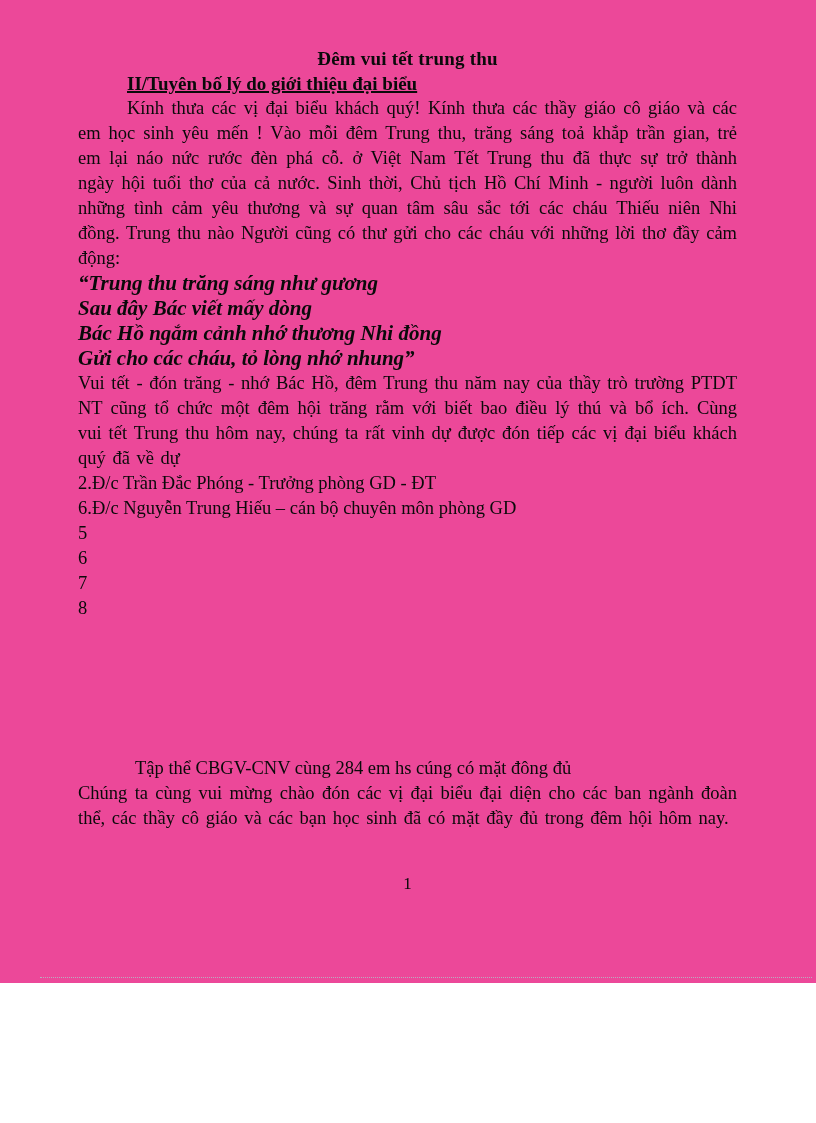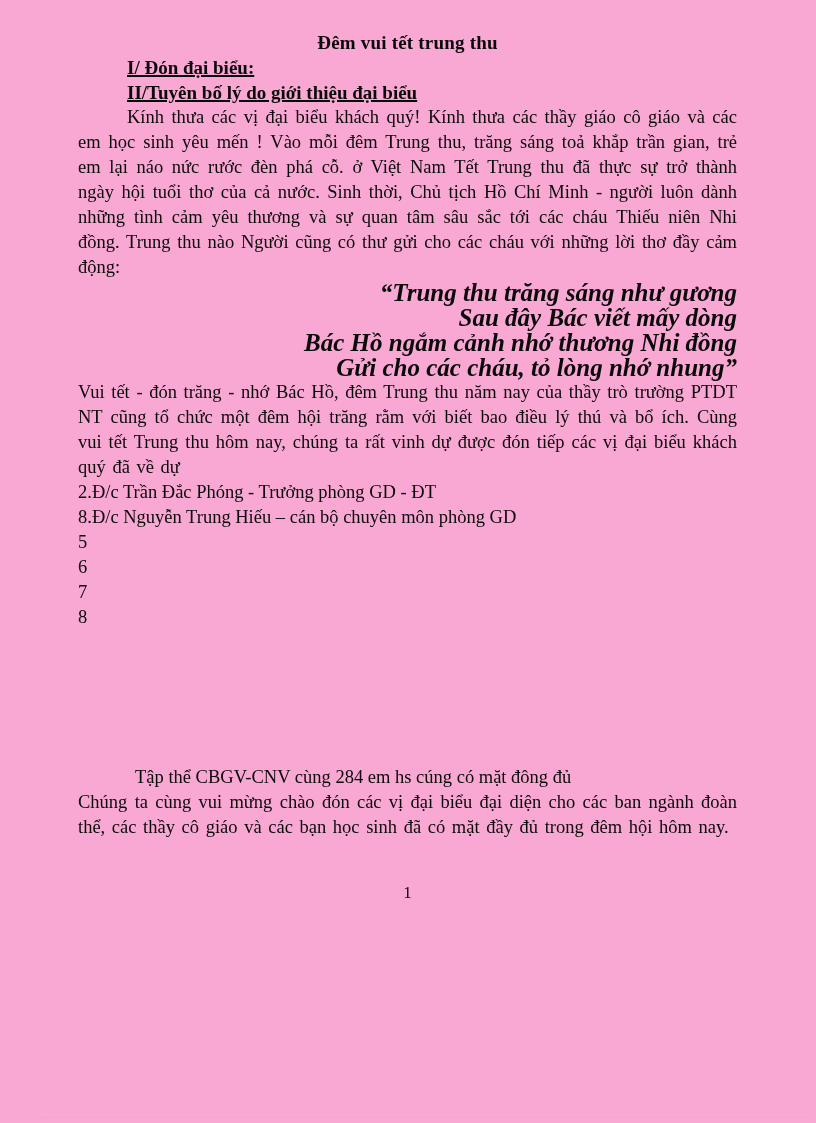--- a/index.html
+++ b/index.html
@@ -3,28 +3,28 @@
 <meta charset="utf-8">
 <style>
   html, body {
     margin: 0;
     padding: 0;
     background: #ffffff;
   }
   .page {
     position: relative;
     width: 816px;
-    height: 1123px;
+    height: 983px;
     margin: 0 auto;
-    background: #f9a8d4;
+    background: #ec4899;
     overflow: hidden;
     font-family: "Liberation Serif", "DejaVu Serif", serif;
     color: #0a0a0a;
     box-sizing: border-box;
-    padding: 30px 79px 0 78px;
+    padding: 46px 79px 0 78px;
   }
   .doc-title {
     text-align: center;
     font-weight: bold;
     font-size: 19px;
     line-height: 25px;
     letter-spacing: 0.2px;
   }
   .section-heading {
     font-weight: bold;
@@ -37,24 +37,24 @@
     text-decoration-thickness: 1.5px;
   }
   .para {
     font-size: 18.5px;
     line-height: 25px;
     text-align: justify;
     word-spacing: 2px;
   }
   .para.first-indent { text-indent: 49px; }
   .poem-line {
-    text-align: right;
+    text-align: left;
     font-weight: bold;
     font-style: italic;
-    font-size: 25px;
+    font-size: 21px;
     line-height: 25px;
   }
   .list-line {
     font-size: 18.5px;
     line-height: 25px;
   }
   .gap-block { height: 135px; }
   .closing-lead {
     font-size: 18.5px;
     line-height: 25px;
@@ -76,36 +76,35 @@
     opacity: 0.8;
   }
 </style>
 </head>
 <body>
 
 <div class="page">
 
   <div class="doc-title">Đêm vui tết trung  thu</div>
 
-  <div class="section-heading"><span>I/ Đón đại biểu:</span></div>
 
 
   <div class="section-heading"><span>II/Tuyên  bố lý do giới thiệu đại biểu</span></div>
 
   <div class="para first-indent">Kính thưa các vị đại biểu khách quý! Kính thưa các thầy giáo cô giáo và các em  học sinh yêu mến ! Vào mỗi đêm Trung thu, trăng sáng toả khắp trần gian, trẻ em lại náo nức rước đèn phá cỗ. ở Việt Nam Tết Trung thu đã thực sự trở thành ngày  hội tuổi thơ của cả nước. Sinh thời, Chủ tịch Hồ Chí Minh - người luôn dành những tình cảm yêu thương và sự quan tâm sâu sắc tới các cháu Thiếu niên Nhi đồng. Trung thu nào Người  cũng có thư gửi cho các cháu với những lời thơ đầy cảm động:</div>
 
   <div class="poem-line">“Trung thu trăng sáng như gương</div>
   <div class="poem-line">Sau đây Bác viết mấy dòng</div>
   <div class="poem-line">Bác Hồ ngắm cảnh nhớ thương Nhi đồng</div>
   <div class="poem-line">Gửi cho các cháu, tỏ lòng nhớ nhung”</div>
 
   <div class="para">Vui tết - đón trăng - nhớ Bác Hồ, đêm Trung thu năm nay của thầy trò trường PTDT NT cũng tổ chức một đêm hội trăng rằm với biết bao điều lý thú và bổ ích. Cùng vui tết Trung thu hôm nay, chúng ta rất vinh dự được đón tiếp các vị đại biểu khách  quý đã về dự</div>
 
   <div class="list-line">2.Đ/c Trần Đắc Phóng - Trưởng phòng GD - ĐT</div>
-  <div class="list-line">8.Đ/c Nguyễn Trung Hiếu – cán bộ chuyên  môn phòng GD</div>
+  <div class="list-line">6.Đ/c Nguyễn Trung Hiếu – cán bộ chuyên  môn phòng GD</div>
   <div class="list-line">5</div>
   <div class="list-line">6</div>
   <div class="list-line">7</div>
   <div class="list-line">8</div>
 
   <div class="gap-block"></div>
 
   <div class="closing-lead">Tập thể CBGV-CNV  cùng 284 em hs cúng có mặt đông đủ</div>
   <div class="para">Chúng ta cùng vui mừng chào đón các vị đại biểu đại diện cho các ban ngành đoàn thể, các thầy cô giáo và các  bạn học sinh   đã có mặt đầy đủ trong đêm hội hôm nay.</div>
 

